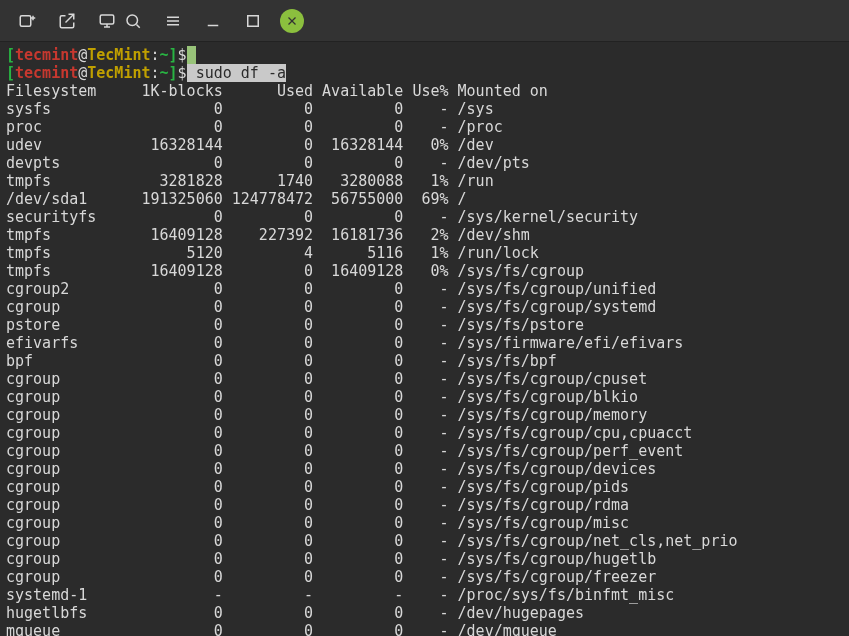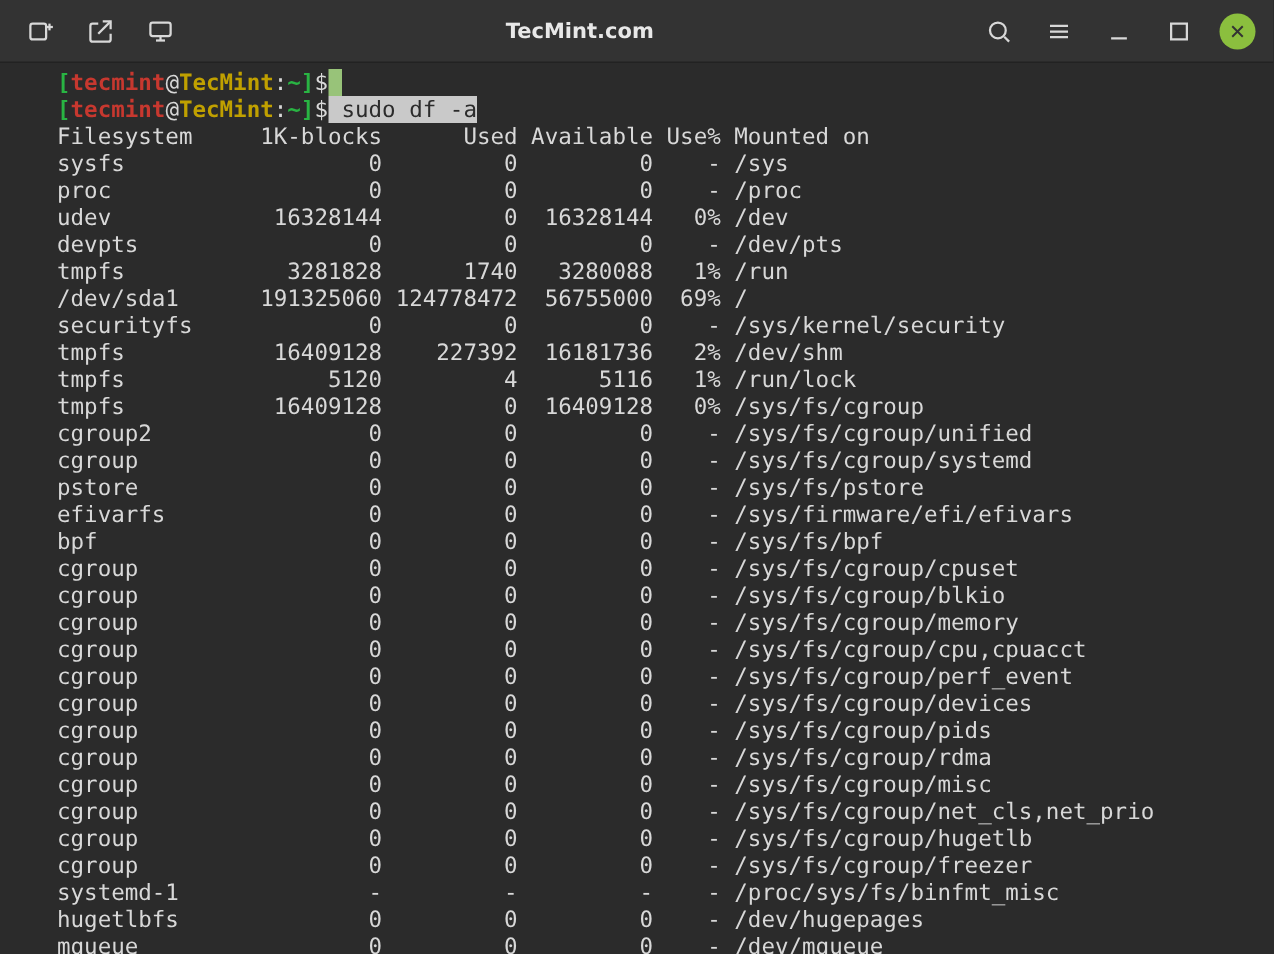--- a/index.html
+++ b/index.html
@@ -26,21 +26,20 @@
   .icon-btn svg { width: 18px; height: 18px; stroke: currentColor; fill: none; stroke-width: 2; }
   .close-btn { width: 24px; height: 24px; border-radius: 50%; background: #8bbf3e; display: inline-flex; align-items: center; justify-content: center; cursor: pointer; }
   .close-btn svg { width: 12px; height: 12px; stroke: #333333; stroke-width: 2.5; fill: none; }
   .terminal {
     padding: 4px 6px 0 6px;
     white-space: pre;
     line-height: 18px;
     letter-spacing: 0;
     height: calc(636px - 42px);
     overflow: hidden;
-    margin-left: 32px;
   }
   
   .g { color: #29b443; font-weight: bold; } 
   .r { color: #c7382f; font-weight: bold; } 
   .y { color: #c0a000; font-weight: bold; } 
   .w { color: #d8d8d8; }
   .cur { background: #98c379; color: #2b2b2b; } 
   .cmd-hl { background: #c9c9c9; color: #2b2b2b; } 
   .hdr { color: #d8d8d8; }
   .dim { color: #d8d8d8; }
@@ -65,21 +64,20 @@
         </svg>
     </span>
     <span class="icon-btn">
       <svg viewBox="0 0 24 24">
           <rect x="3" y="4" width="18" height="12" rx="2"></rect>
           <line x1="8" y1="20" x2="16" y2="20"></line>
           <line x1="12" y1="16" x2="12" y2="20"></line>
         </svg>
     </span>
   </div>
-  <div class="tb-center">TecMint.com</div>
   <div class="tb-right">
     <span class="icon-btn">
       <svg viewBox="0 0 24 24">
           <circle cx="11" cy="11" r="7"></circle>
           <line x1="21" y1="21" x2="16.65" y2="16.65"></line>
         </svg>
     </span>
     <span class="icon-btn">
       <svg viewBox="0 0 24 24">
           <line x1="4" y1="7" x2="20" y2="7"></line>

